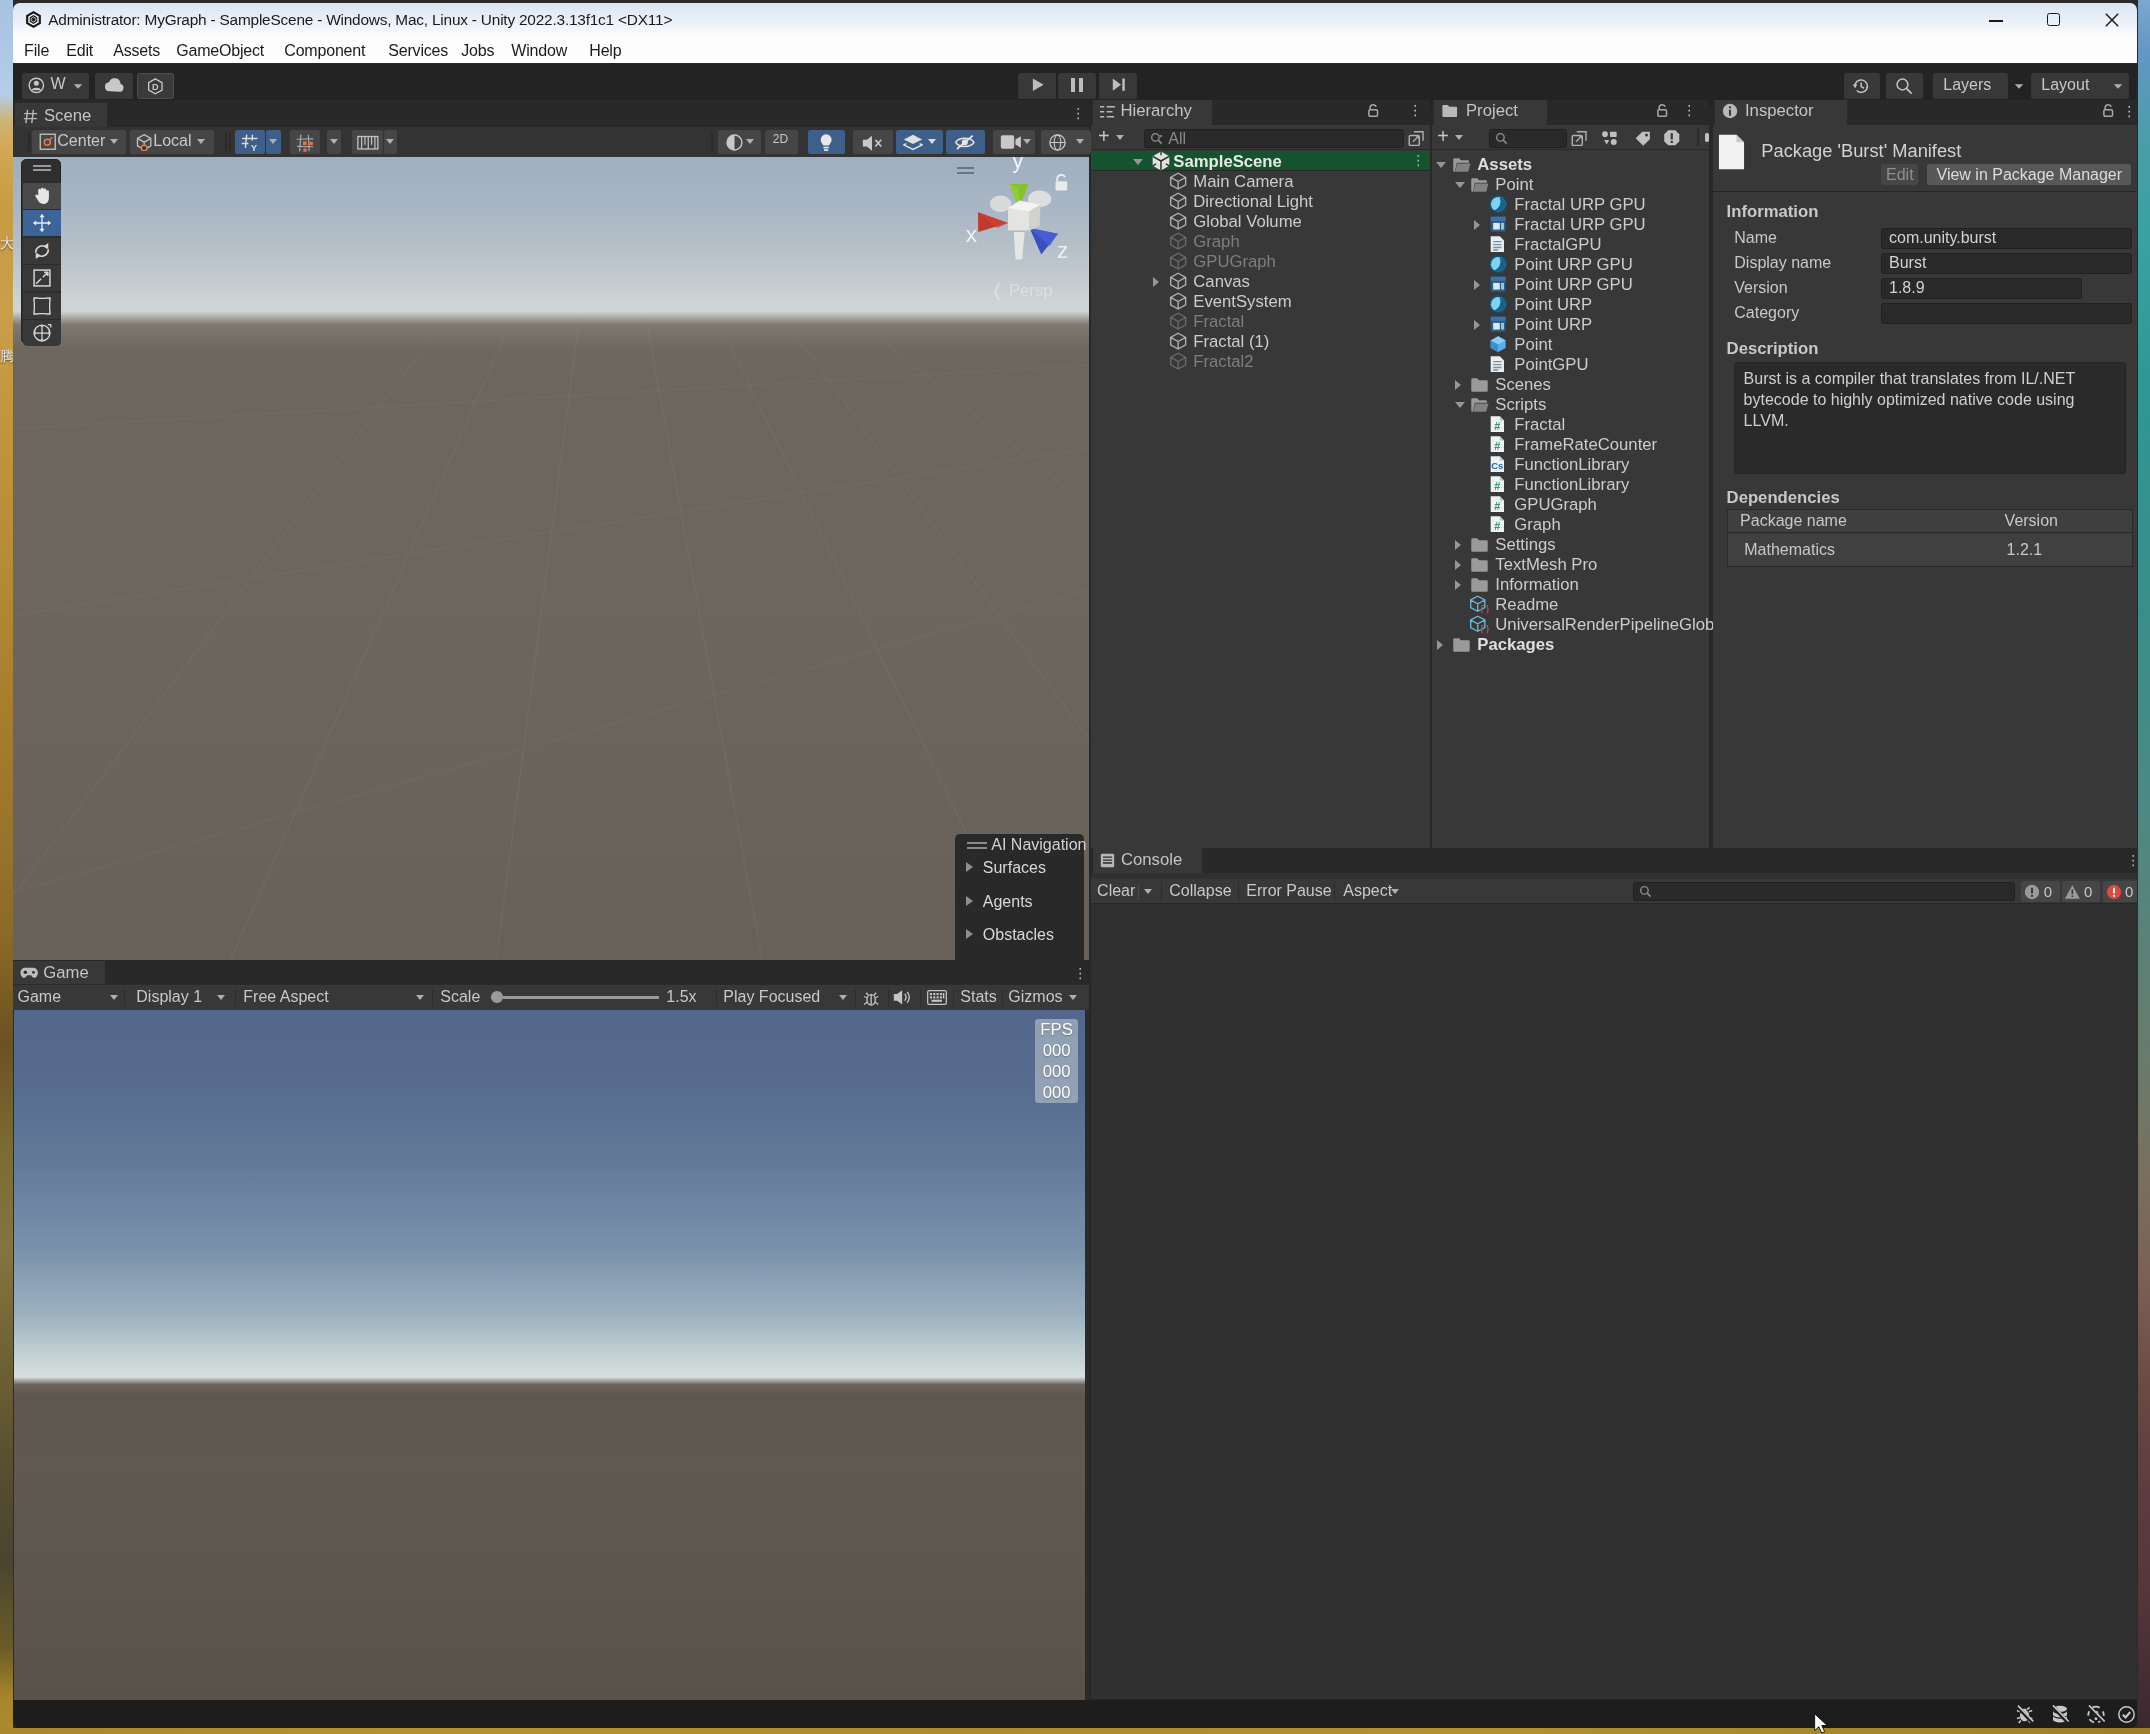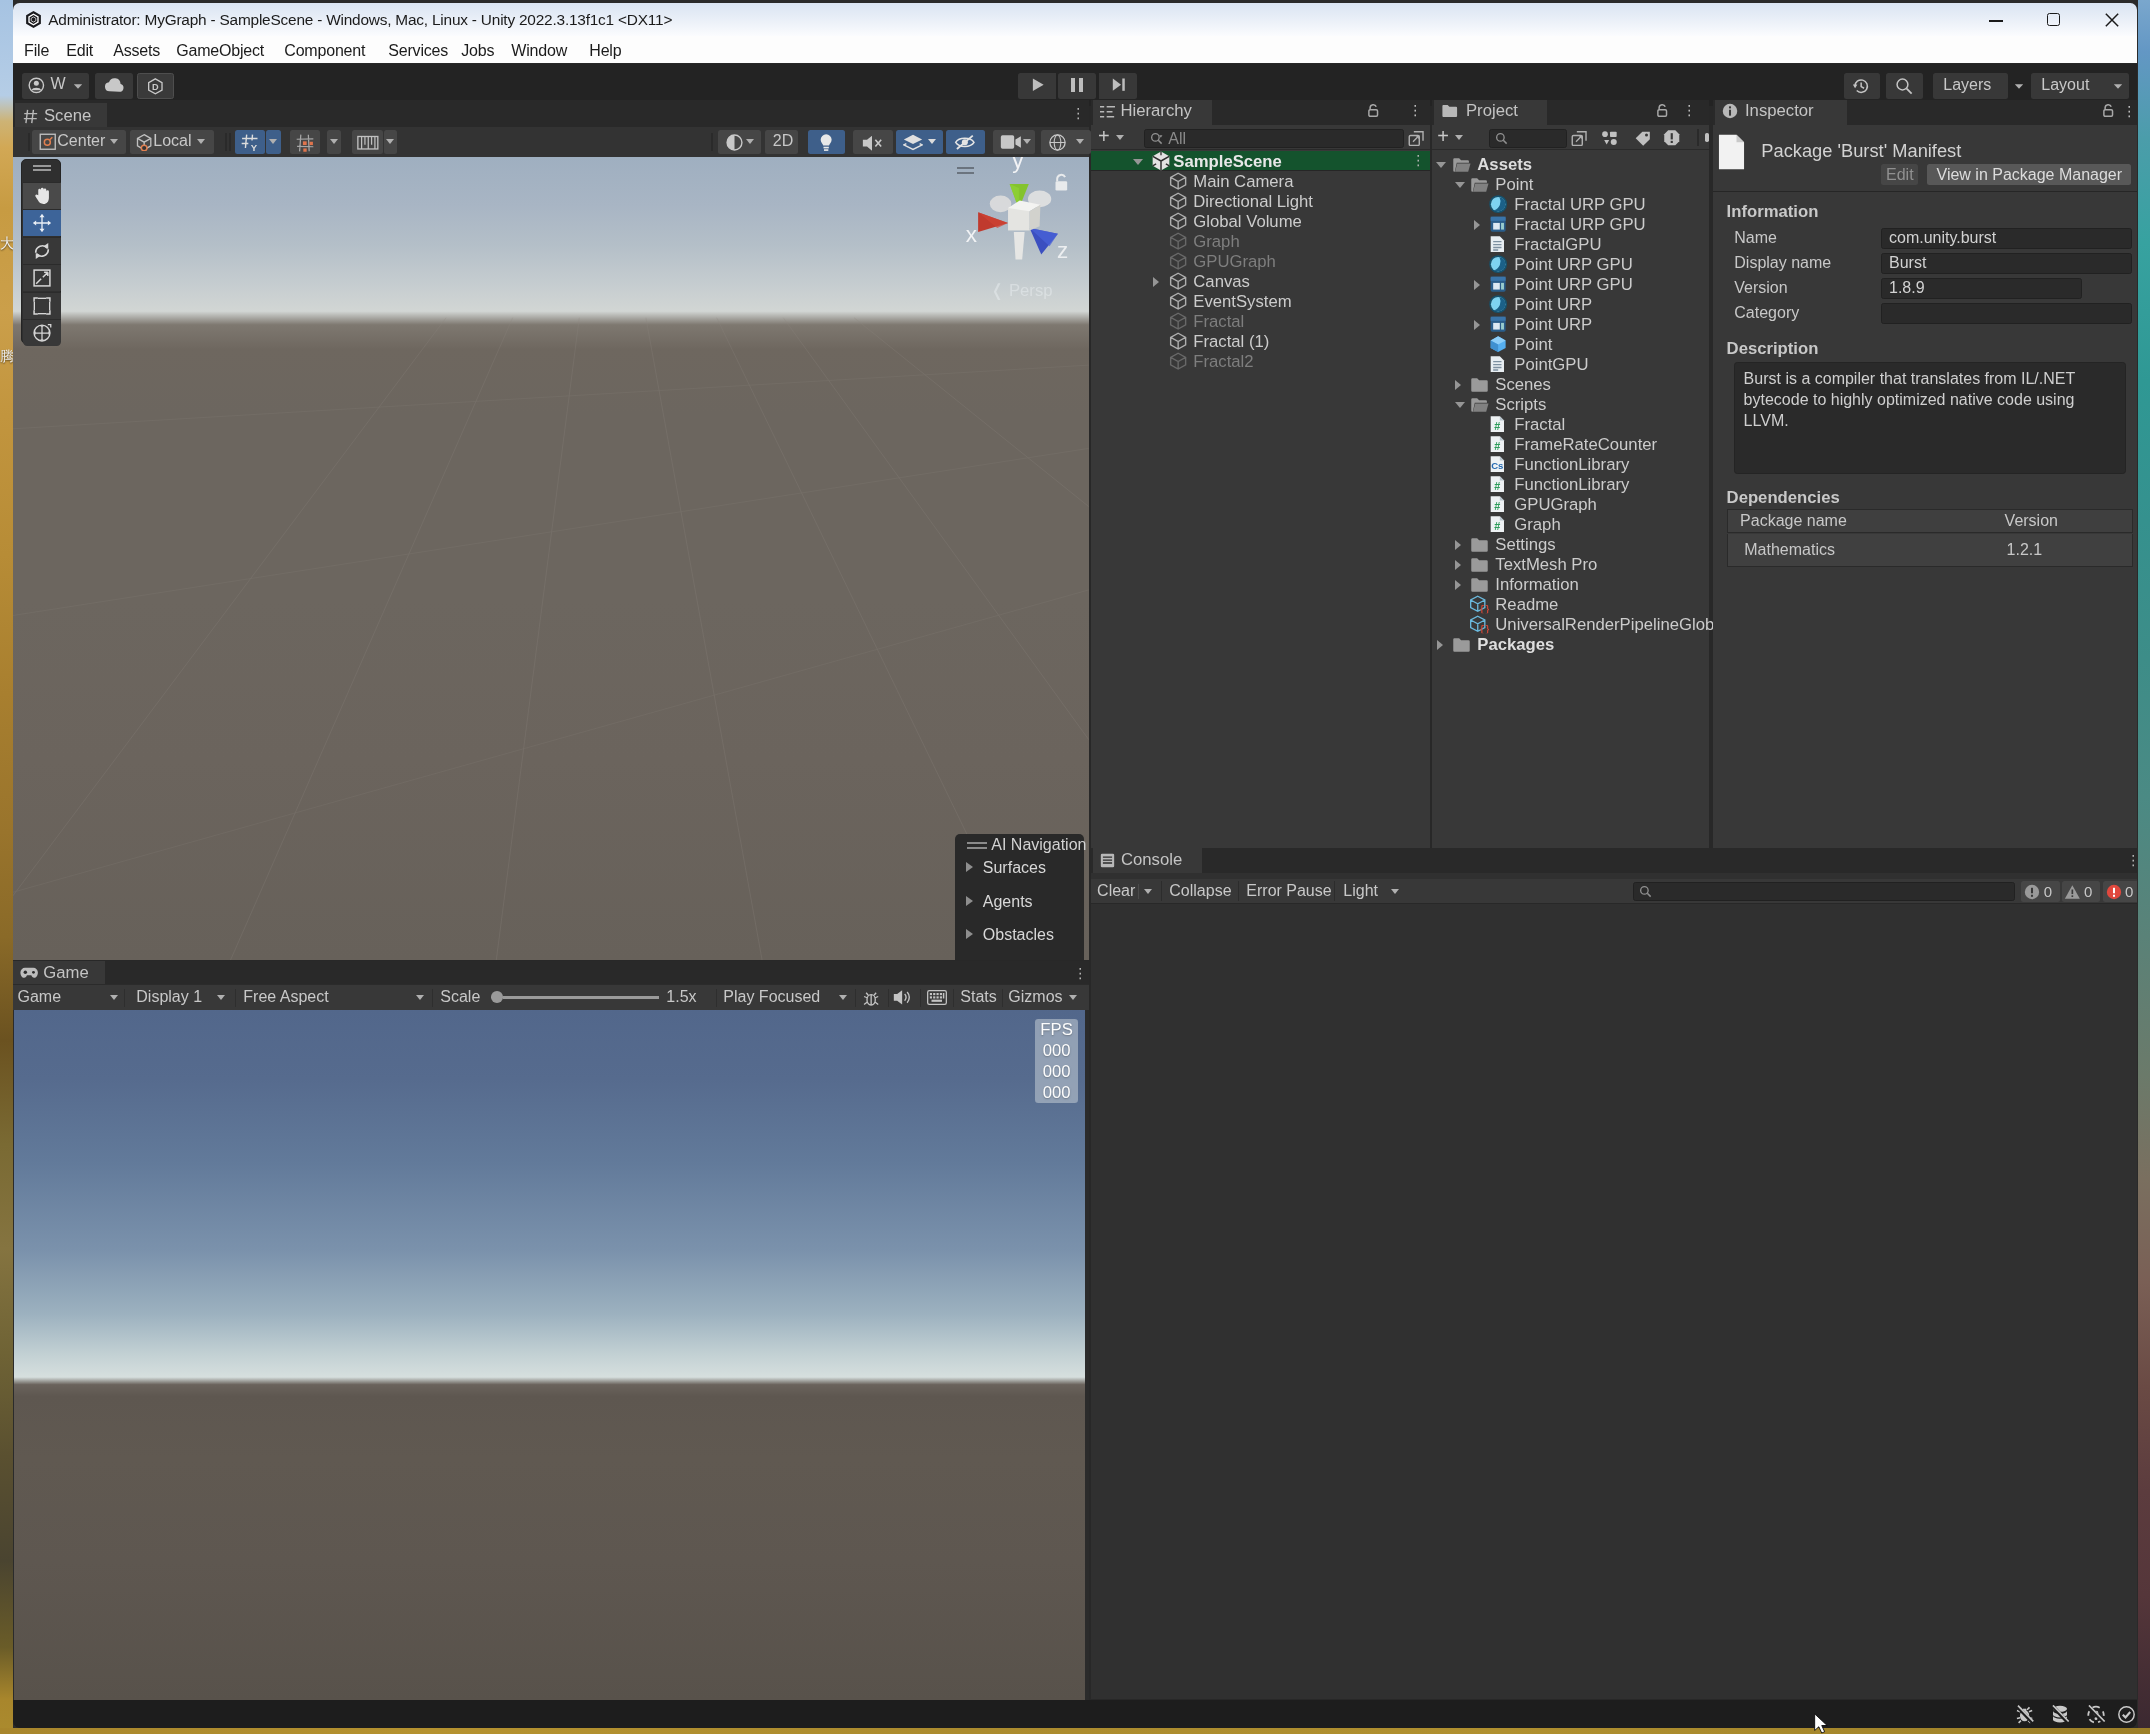--- a/index.html
+++ b/index.html
@@ -276,21 +276,21 @@
           </div>
         <div style="position:absolute;left:698px;top:5.8px;width:1.7px;height:18.3px;background:#2a2a2a"></div>
         <div class="sbtn" style="left:705px;width:43px">
           <svg style="position:absolute;left:6.7px;top:2.5px" width="19" height="19" viewBox="0 0 23 23">
               <circle cx="11.5" cy="11.5" r="9" fill="none" stroke="#c8c8c8" stroke-width="1.7"></circle>
               <path d="M11.5 2.5 a9 9 0 0 0 0 18 Z" fill="#c8c8c8"></path>
             </svg>
           <span class="car" style="left:28px;top:8.3px"></span>
         </div>
         <div class="sbtn" style="left:752px;width:33px">
-            <span style="position:absolute;left:7.5px;top:1.7px;font-size:16px">2D</span>
+            <span style="position:absolute;left:7.5px;top:1.7px;font-size:12px">2D</span>
           </div>
         <div class="sbtn sel" style="left:795px;width:37px">
           <svg style="position:absolute;left:9.2px;top:2.5px" width="18.3" height="20" viewBox="0 0 22 24">
               <path d="M11 1.5 a6.6 6.6 0 0 1 6.6 6.6 c0 3.4 -2.6 4.6 -3.1 7 l-7 0 c-0.5 -2.4 -3.1 -3.6 -3.1 -7 A6.6 6.6 0 0 1 11 1.5 Z" fill="#e8e8e8"></path>
               <rect x="7.8" y="16.5" width="6.4" height="2" fill="#e8e8e8"></rect>
               <rect x="8.4" y="19.5" width="5.2" height="2" fill="#e8e8e8"></rect>
             </svg>
         </div>
         <div class="sbtn" style="left:840px;width:40px">
           <svg style="position:absolute;left:8.3px;top:3.3px" width="21.7" height="18.3" viewBox="0 0 26 22">
@@ -882,21 +882,21 @@
       </div>
       <div style="position:absolute;left:0;top:31px;width:1046px;height:25px;background:#383838;color:#c8c8c8;font-size:16px;border-bottom:0.8px solid #282828">
         <span style="position:absolute;left:5.8px;top:3.3px">Clear</span>
           <span style="position:absolute;left:47px;top:5px;width:0.8px;height:15px;background:#4a4a4a"></span>
           <span class="car" style="left:53px;top:10px"></span>
         <div style="position:absolute;left:70px;top:2.5px;width:0.8px;height:20px;background:#2c2c2c"></div>
         <span style="position:absolute;left:78px;top:3.3px">Collapse</span>
         <div style="position:absolute;left:147px;top:2.5px;width:0.8px;height:20px;background:#2c2c2c"></div>
         <span style="position:absolute;left:155px;top:3.3px">Error Pause</span>
         <div style="position:absolute;left:243px;top:2.5px;width:0.8px;height:20px;background:#2c2c2c"></div>
-        <span style="position:absolute;left:252px;top:3.3px">Light</span>
+        <span style="position:absolute;left:252px;top:3.3px">Aspect</span>
           <span class="car" style="left:300px;top:10px"></span>
         <div class="searchbox" style="left:542px;top:3.3px;width:382px;background:#2a2a2a">
           <svg style="position:absolute;left:5px;top:2.5px" width="13.3" height="13.3" viewBox="0 0 16 16">
               <circle cx="6.5" cy="6.5" r="4.5" fill="none" stroke="#909090" stroke-width="1.6"></circle>
               <path d="M10 10 L14 14" stroke="#909090" stroke-width="1.8"></path>
             </svg>
         </div>
         <div class="cbadge" style="left:930px;width:39px">
             <svg width="16" height="16" viewBox="0 0 19 19" style="position:absolute;left:2.5px;top:2.5px">
               <circle cx="9.5" cy="9.5" r="8.5" fill="#9a9a9a"></circle>

